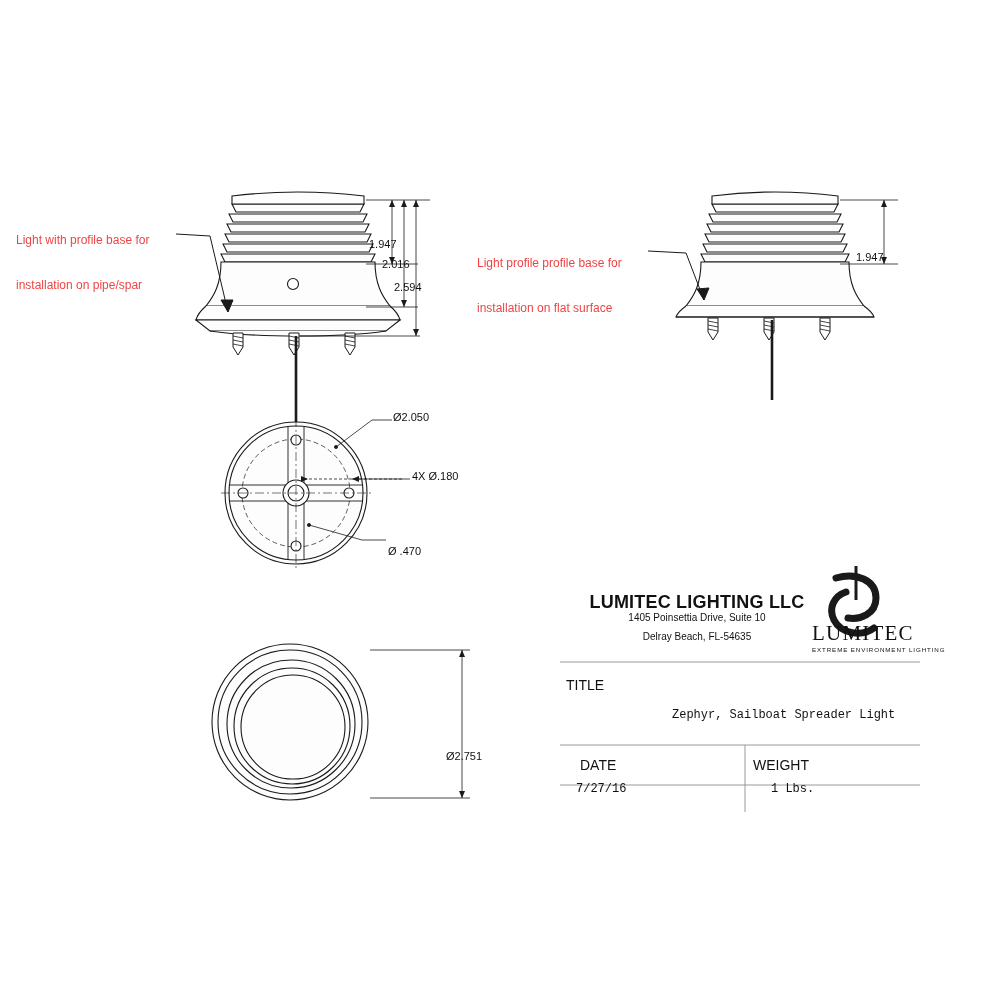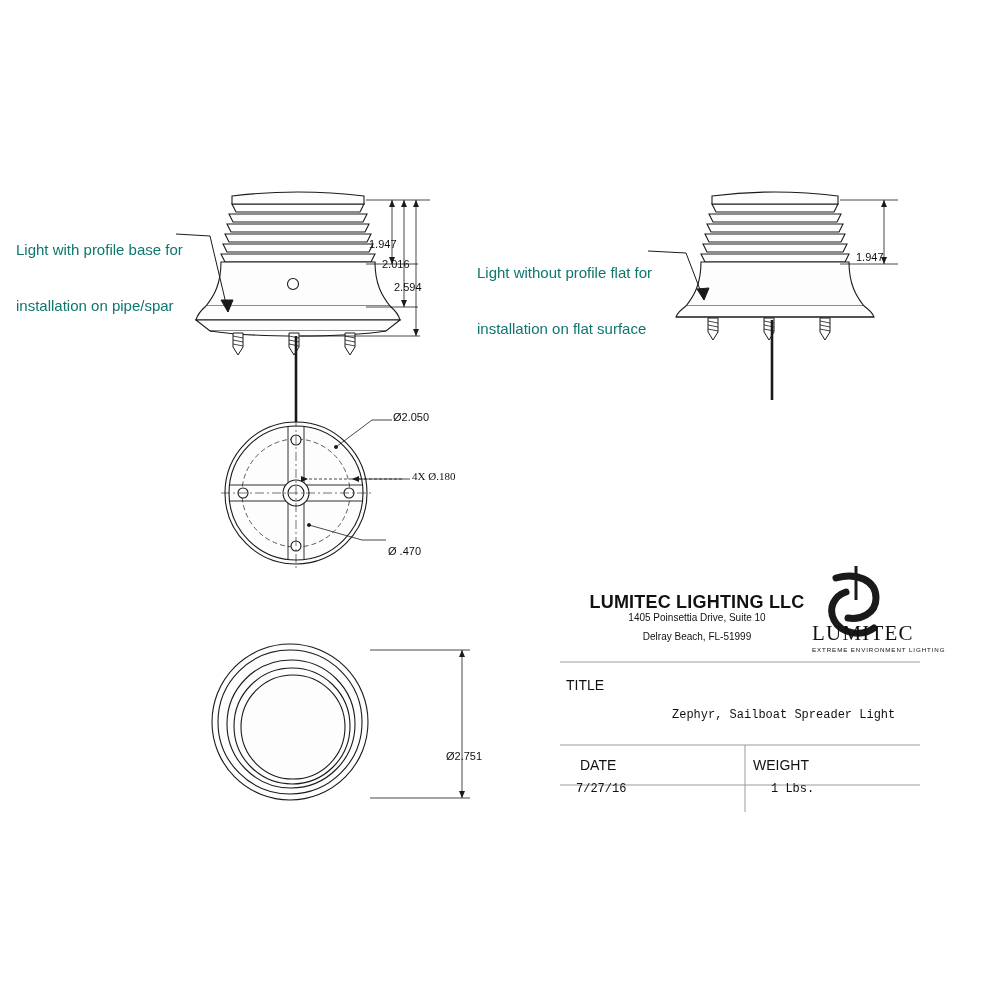--- a/index.html
+++ b/index.html
@@ -25,22 +25,22 @@
     top: 0;
     width: 1000px;
     height: 1000px;
   }
   .txt {
     position: absolute;
     white-space: pre;
     line-height: 1.25;
   }
   .note {
-    font-size: 15px;
-    color: #0f766e;
+    font-size: 12px;
+    color: #ef4444;
   }
   .dim {
     font-size: 11px;
     color: #111;
   }
   .tb-company {
     font-size: 18px;
     font-weight: bold;
     letter-spacing: .2px;
   }
@@ -230,39 +230,39 @@
       <path d="M856,566 L856,600" stroke="#1a1a1a" stroke-width="3"></path>
     </g>
   </svg>
 
   <div class="txt note" style="left:16px; top:203px;">
     <div>Light with profile base for</div>
     <div>installation on pipe/spar</div>
   </div>
 
   <div class="txt note" style="left:477px; top:226px;">
-    <div>Light without profile flat for</div>
+    <div>Light profile profile base for</div>
     <div>installation on flat surface</div>
   </div>
 
   <div class="txt dim" style="left:369px; top:238px;">1.947</div>
   <div class="txt dim" style="left:382px; top:258px;">2.016</div>
   <div class="txt dim" style="left:394px; top:281px;">2.594</div>
 
   <div class="txt dim" style="left:856px; top:251px;">1.947</div>
 
   <div class="txt dim" style="left:393px; top:411px;">Ø2.050</div>
-  <div class="txt dim" style="left:412px; top:470px;font-family:Liberation Serif, serif;">4X Ø.180</div>
+  <div class="txt dim" style="left:412px; top:470px;">4X Ø.180</div>
   <div class="txt dim" style="left:388px; top:531px;margin-top:14px;">Ø .470</div>
 
   <div class="txt dim" style="left:446px; top:714px;margin-top:36px;">Ø2.751</div>
 
   <div class="txt tb-company" style="left:582px; top:591px; width:230px; text-align:center;">LUMITEC LIGHTING LLC</div>
   <div class="txt tb-addr" style="left:562px; top:612px; width:270px; text-align:center;">1405 Poinsettia Drive, Suite 10</div>
-  <div class="txt tb-addr" style="left:562px; top:631px; width:270px; text-align:center;">Delray Beach, FL-51999</div>
+  <div class="txt tb-addr" style="left:562px; top:631px; width:270px; text-align:center;">Delray Beach, FL-54635</div>
 
   <div class="txt logo-word" style="left:812px; top:620px;">LUMITEC</div>
   <div class="txt logo-sub" style="left:812px; top:646px;">EXTREME ENVIRONMENT LIGHTING</div>
 
   <div class="txt tb-label" style="left:566px; top:677px;">TITLE</div>
   <div class="txt tb-value" style="left:672px; top:708px;">Zephyr, Sailboat Spreader Light</div>
 
   <div class="txt tb-label" style="left:580px; top:757px;text-align:right;">DATE</div>
   <div class="txt tb-value" style="left:576px; top:782px;">7/27/16</div>
 

